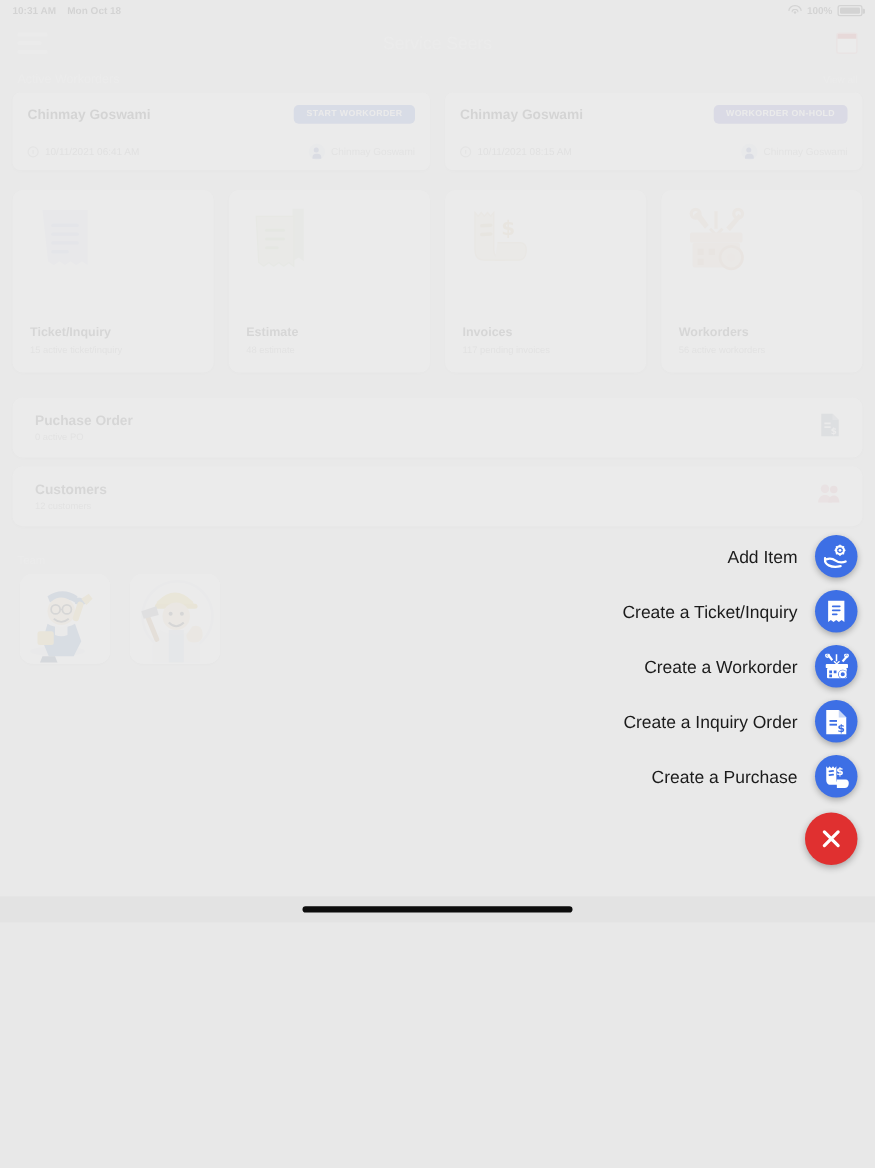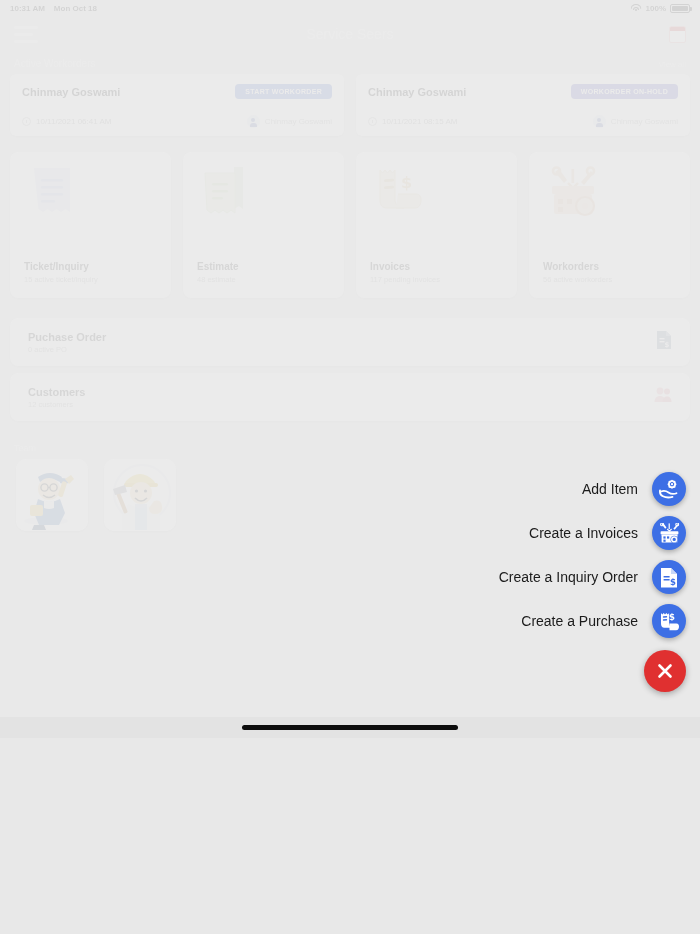--- a/index.html
+++ b/index.html
@@ -411,24 +411,35 @@
           <circle cx="13" cy="5.2" r="3.2" fill="none" stroke="#fff" stroke-width="1.6"></circle>
           <circle cx="13" cy="5.2" r="1.1" fill="#fff"></circle>
           <path d="M13 1.3 v1.2 M13 7.9 v1.2 M9.1 5.2 h1.2 M15.7 5.2 h1.2 M10.2 2.4 l.9 .9 M14.9 7.1 l.9 .9 M15.8 2.4 l-.9 .9 M11.1 7.1 l-.9 .9" stroke="#fff" stroke-width="1.3" stroke-linecap="round"></path>
           <path d="M2 12.5 q4 -1.5 7.5 1 q2 1.4 4.6 1.4 q2 0 3.4 -.7" fill="none" stroke="#fff" stroke-width="1.8" stroke-linecap="round"></path>
           <path d="M1 11.5 q-.6 4 3 5.8 q4 2 9.5 .6" fill="none" stroke="#fff" stroke-width="1.8" stroke-linecap="round"></path>
         </svg>
       </span>
     </div>
 
 
-
-
     <div class="fab-item">
-      <span class="fab-label">Create a Invoices</span>
+      <span class="fab-label">Create a Ticket/Inquiry</span>
+      <span class="fab-btn">
+        <svg width="20" height="20" viewBox="0 0 20 20">
+          <path d="M3.5 1.5 h13 v17 l-2.2 -1.6 l-2.2 1.6 l-2.1 -1.6 l-2.2 1.6 l-2.1 -1.6 l-2.2 1.6 z" fill="#fff"></path>
+          <rect x="6.5" y="5.3" width="7" height="1.5" rx=".75" fill="#3d6fe5"></rect>
+          <rect x="6.5" y="8.5" width="7" height="1.5" rx=".75" fill="#3d6fe5"></rect>
+          <rect x="6.5" y="11.7" width="4.6" height="1.5" rx=".75" fill="#3d6fe5"></rect>
+        </svg>
+      </span>
+    </div>
+
+
+    <div class="fab-item">
+      <span class="fab-label">Create a Workorder</span>
       <span class="fab-btn">
         <svg width="21" height="21" viewBox="0 0 21 21">
           <path d="M2.6 1.2 l1.6 -1.1 l3.3 4.4 l-1.3 1.2 z" fill="#fff"></path>
           <circle cx="3" cy="1.4" r="1.4" fill="none" stroke="#fff" stroke-width="1.1"></circle>
           <rect x="9.6" y="0.4" width="1.2" height="5.6" fill="#fff"></rect>
           <path d="M8.2 6 l2.2 2.1 l2.2 -2.1" fill="none" stroke="#fff" stroke-width="1.1"></path>
           <path d="M18.4 1 l-4 4.5 l1.3 1.2 l3.7 -4.4 z" fill="#fff"></path>
           <circle cx="18.2" cy="1.4" r="1.4" fill="none" stroke="#fff" stroke-width="1.1"></circle>
           <rect x="1.6" y="8.2" width="17.8" height="3.2" rx=".7" fill="#fff"></rect>
           <rect x="2.6" y="11.4" width="15.8" height="8.2" rx=".9" fill="#fff"></rect>

